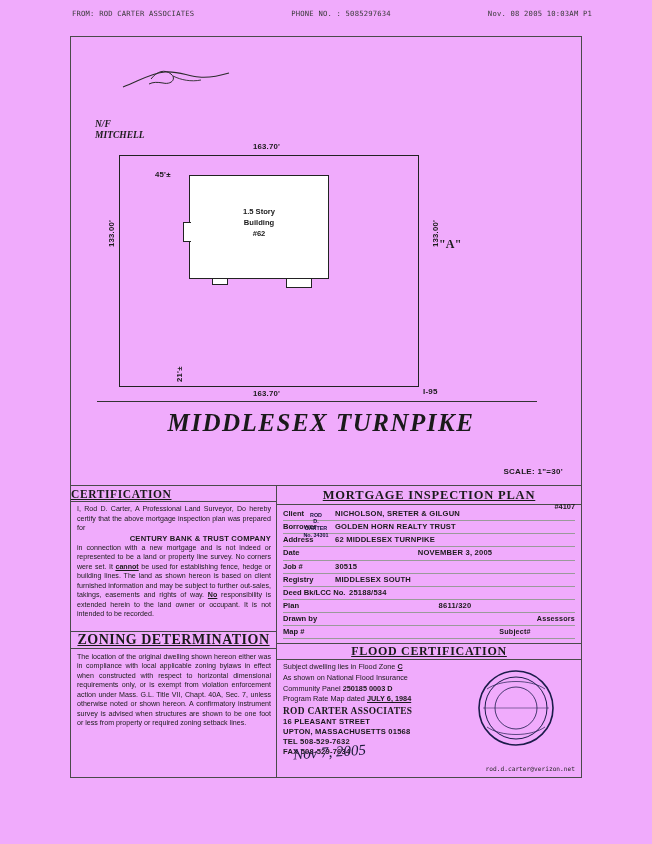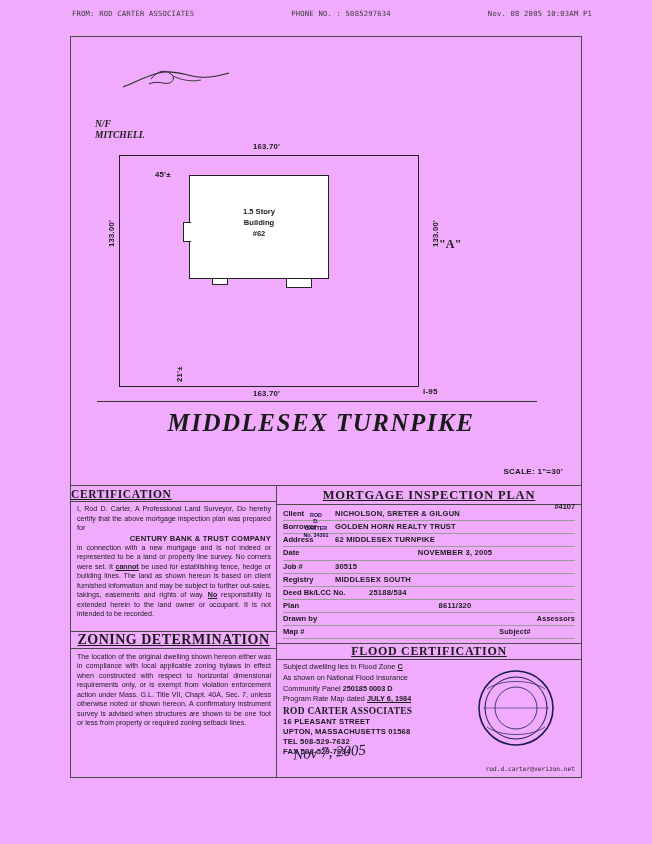--- a/index.html
+++ b/index.html
@@ -474,21 +474,21 @@
           </div>
           <div class="frow">
             <span class="fkey">Job #</span>
             <span class="fval">30515</span>
           </div>
           <div class="frow">
             <span class="fkey">Registry</span>
             <span class="fval">MIDDLESEX SOUTH</span>
           </div>
           <div class="frow">
-            <span class="fkey" style="width:86px">Deed Bk/LCC No.</span>
+            <span class="fkey" style="width:66px">Deed Bk/LCC No.</span>
             <span class="fval">25188/534</span>
           </div>
           <div class="frow">
             <span class="fkey">Plan</span>
             <span class="fval center">8611/320</span>
           </div>
           <div class="frow">
             <span class="fkey" style="width:60px">Drawn by</span>
             <span class="fval"></span>
             <span class="fval small" style="text-align:right">Assessors</span>

